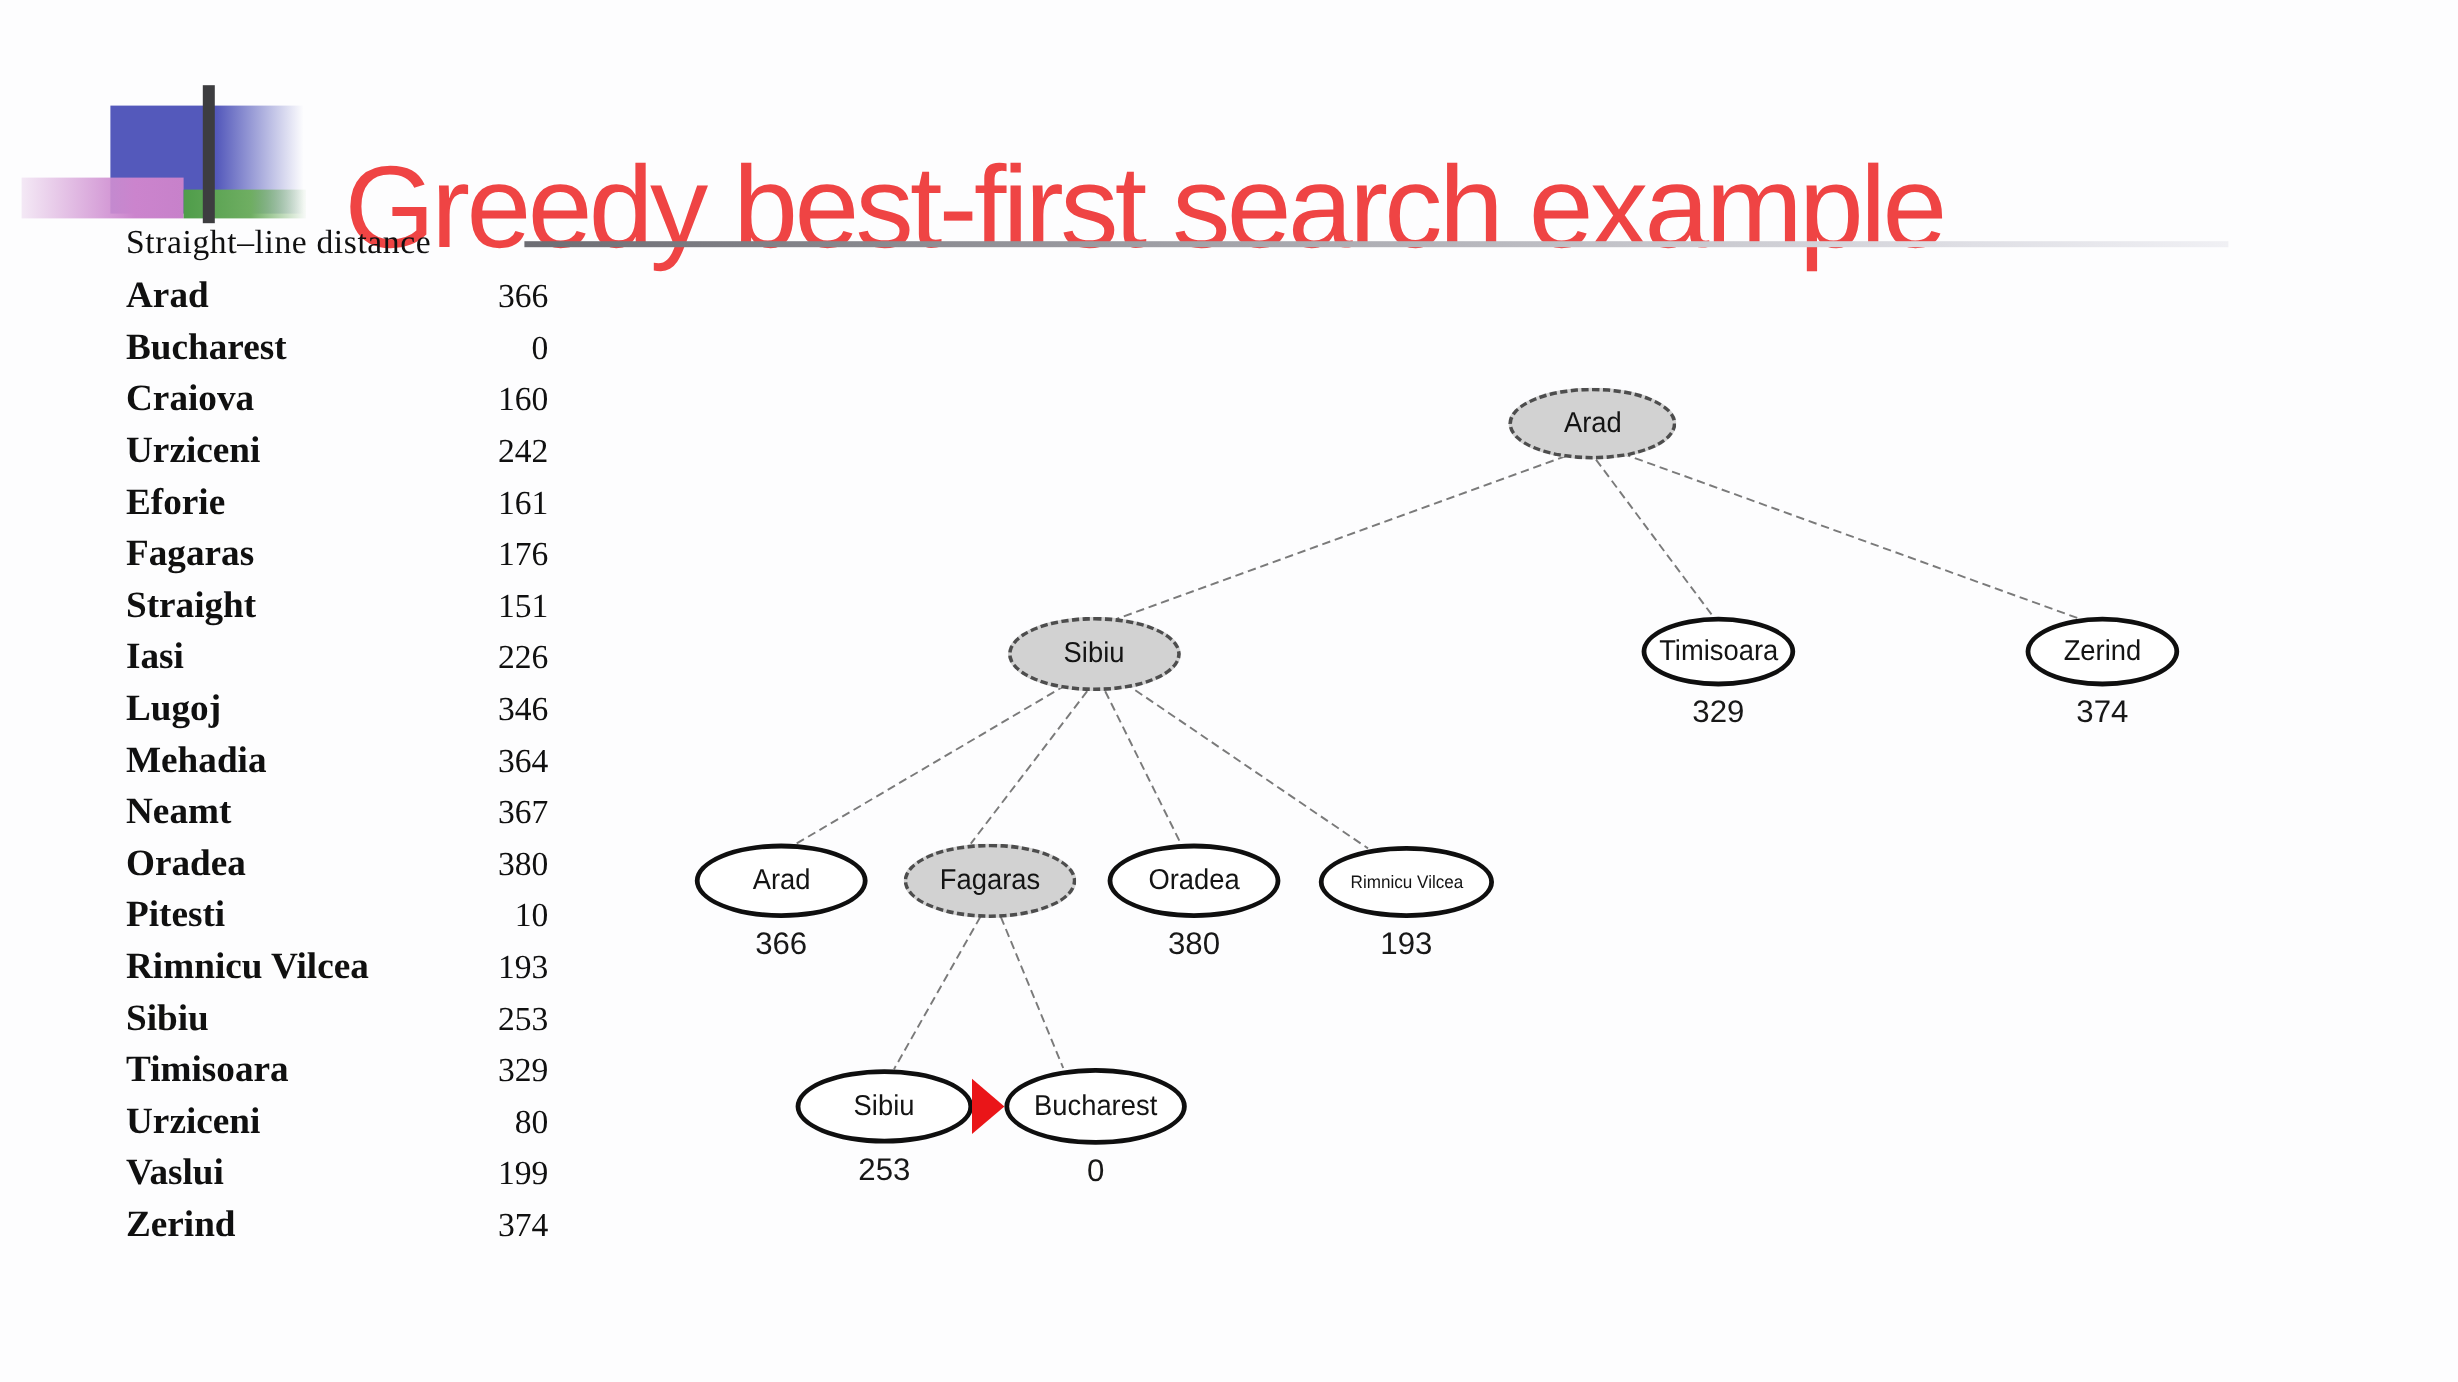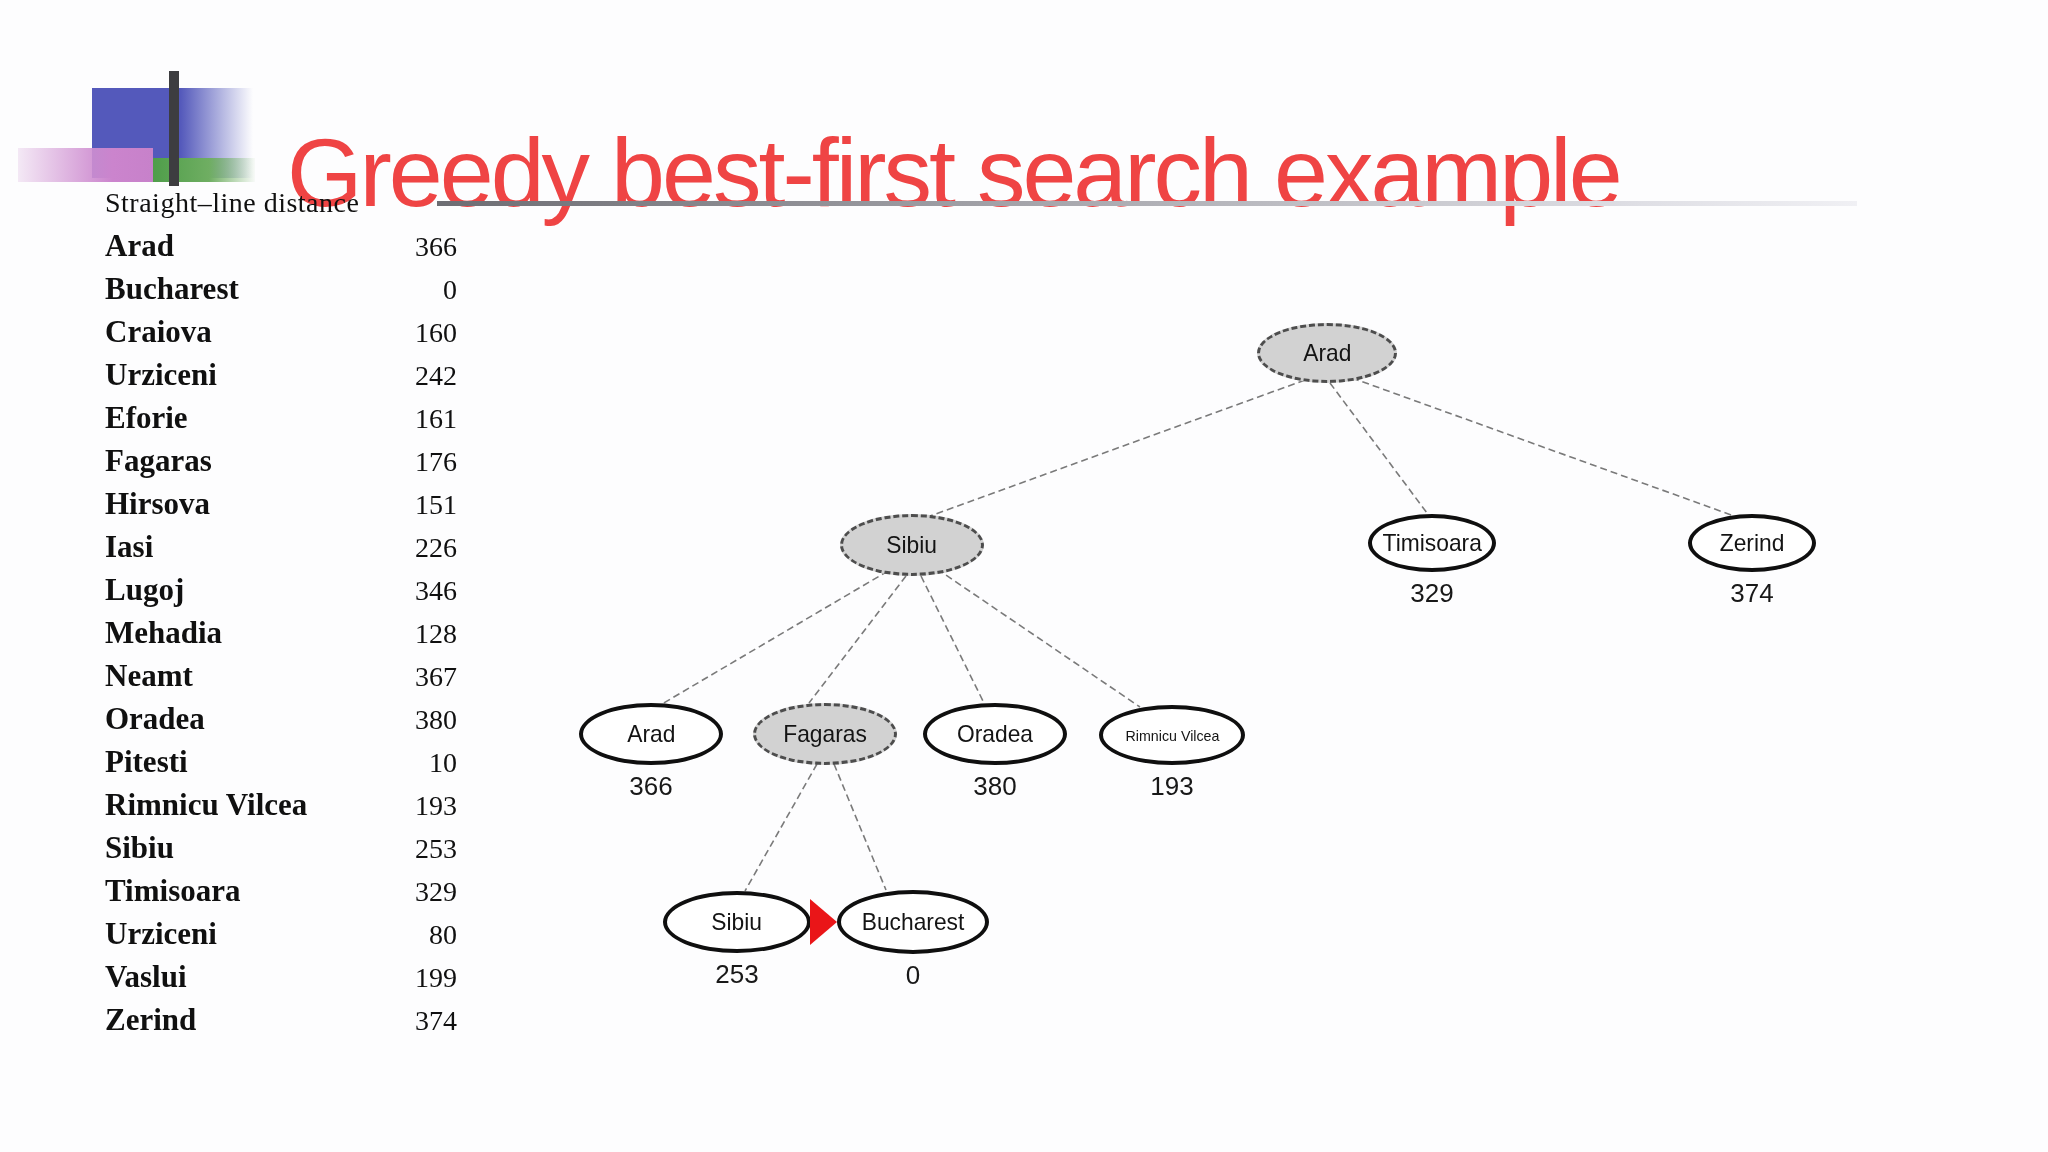--- a/index.html
+++ b/index.html
@@ -78,34 +78,34 @@
       </div>
       <div class="sld-row">
         <span class="sld-city">Eforie</span>
         <span class="sld-value">161</span>
       </div>
       <div class="sld-row">
         <span class="sld-city">Fagaras</span>
         <span class="sld-value">176</span>
       </div>
       <div class="sld-row">
-        <span class="sld-city">Hirsova</span>
+        <span class="sld-city">Straight</span>
         <span class="sld-value">151</span>
       </div>
       <div class="sld-row">
         <span class="sld-city">Iasi</span>
         <span class="sld-value">226</span>
       </div>
       <div class="sld-row">
         <span class="sld-city">Lugoj</span>
         <span class="sld-value">346</span>
       </div>
       <div class="sld-row">
         <span class="sld-city">Mehadia</span>
-        <span class="sld-value">128</span>
+        <span class="sld-value">364</span>
       </div>
       <div class="sld-row">
         <span class="sld-city">Neamt</span>
         <span class="sld-value">367</span>
       </div>
       <div class="sld-row">
         <span class="sld-city">Oradea</span>
         <span class="sld-value">380</span>
       </div>
       <div class="sld-row">

